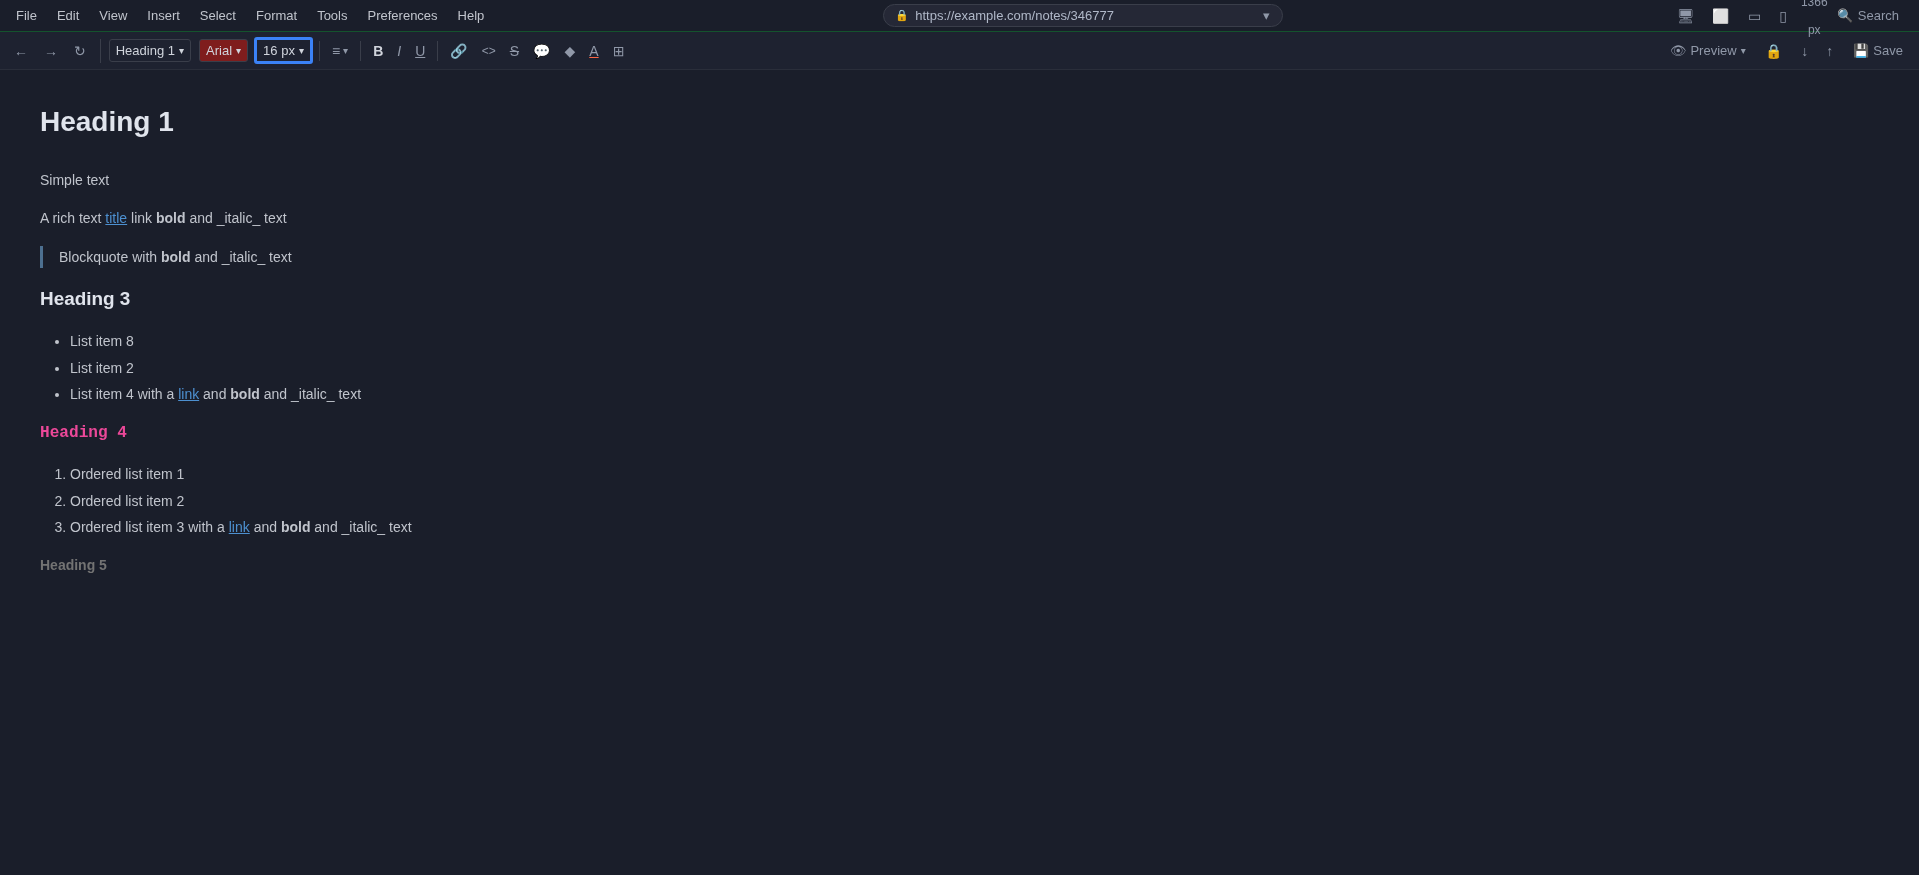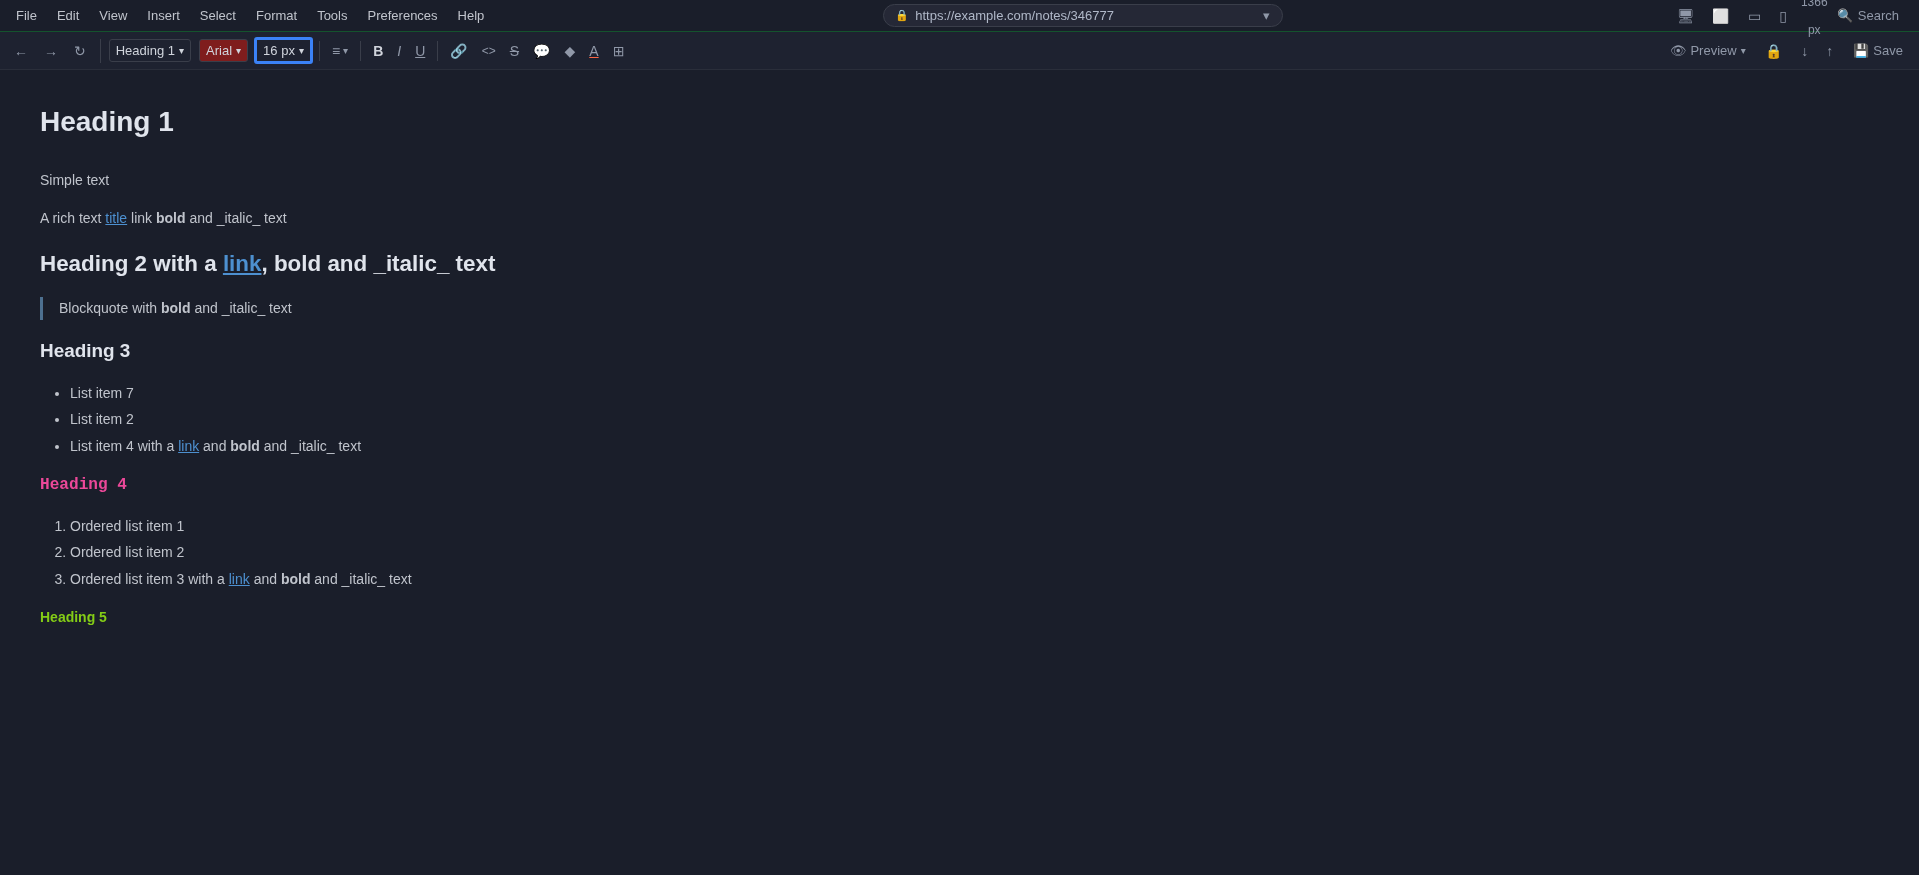--- a/index.html
+++ b/index.html
@@ -213,21 +213,21 @@
     }
     .editor-content h4 {
       color: #ec4899;
       font-size: 1.15em;
       font-weight: bold;
       margin-bottom: 16px;
       margin-top: 8px;
       font-family: Liberation Mono, monospace;
     }
     .editor-content h5 {
-      color: #84cc16;
+      color: #737373;
       font-size: 1em;
       font-weight: bold;
       margin-bottom: 8px;
       margin-top: 8px;
       font-family: Arial, sans-serif;
     }
 
     .editor-content p {
       margin-bottom: 16px;
       color: #c0c4cc;
@@ -394,32 +394,29 @@
 <div class="editor-content">
 
   <h1>Heading 1</h1>
 
   <p>Simple text</p>
 
   <p>
     <span>A rich text </span><a href="#">title</a><span> link </span><strong>bold</strong><span> and _italic_ text</span>
   </p>
 
-  <h2>
-    <span>Heading 2 with a </span><a href="#">link</a><span>, </span><strong>bold</strong><span> and _italic_ text</span>
-  </h2>
 
   <blockquote>
     <span>Blockquote with </span><strong>bold</strong><span> and _italic_ text</span>
   </blockquote>
 
   <h3>Heading 3</h3>
 
   <ul>
-    <li>List item 7</li>
+    <li>List item 8</li>
     <li>List item 2</li>
     <li>
       <span>List item 4 with a </span><a href="#">link</a><span> and </span><strong>bold</strong><span> and _italic_ text</span>
     </li>
   </ul>
 
   <h4>Heading 4</h4>
 
   <ol>
     <li>Ordered list item 1</li>

